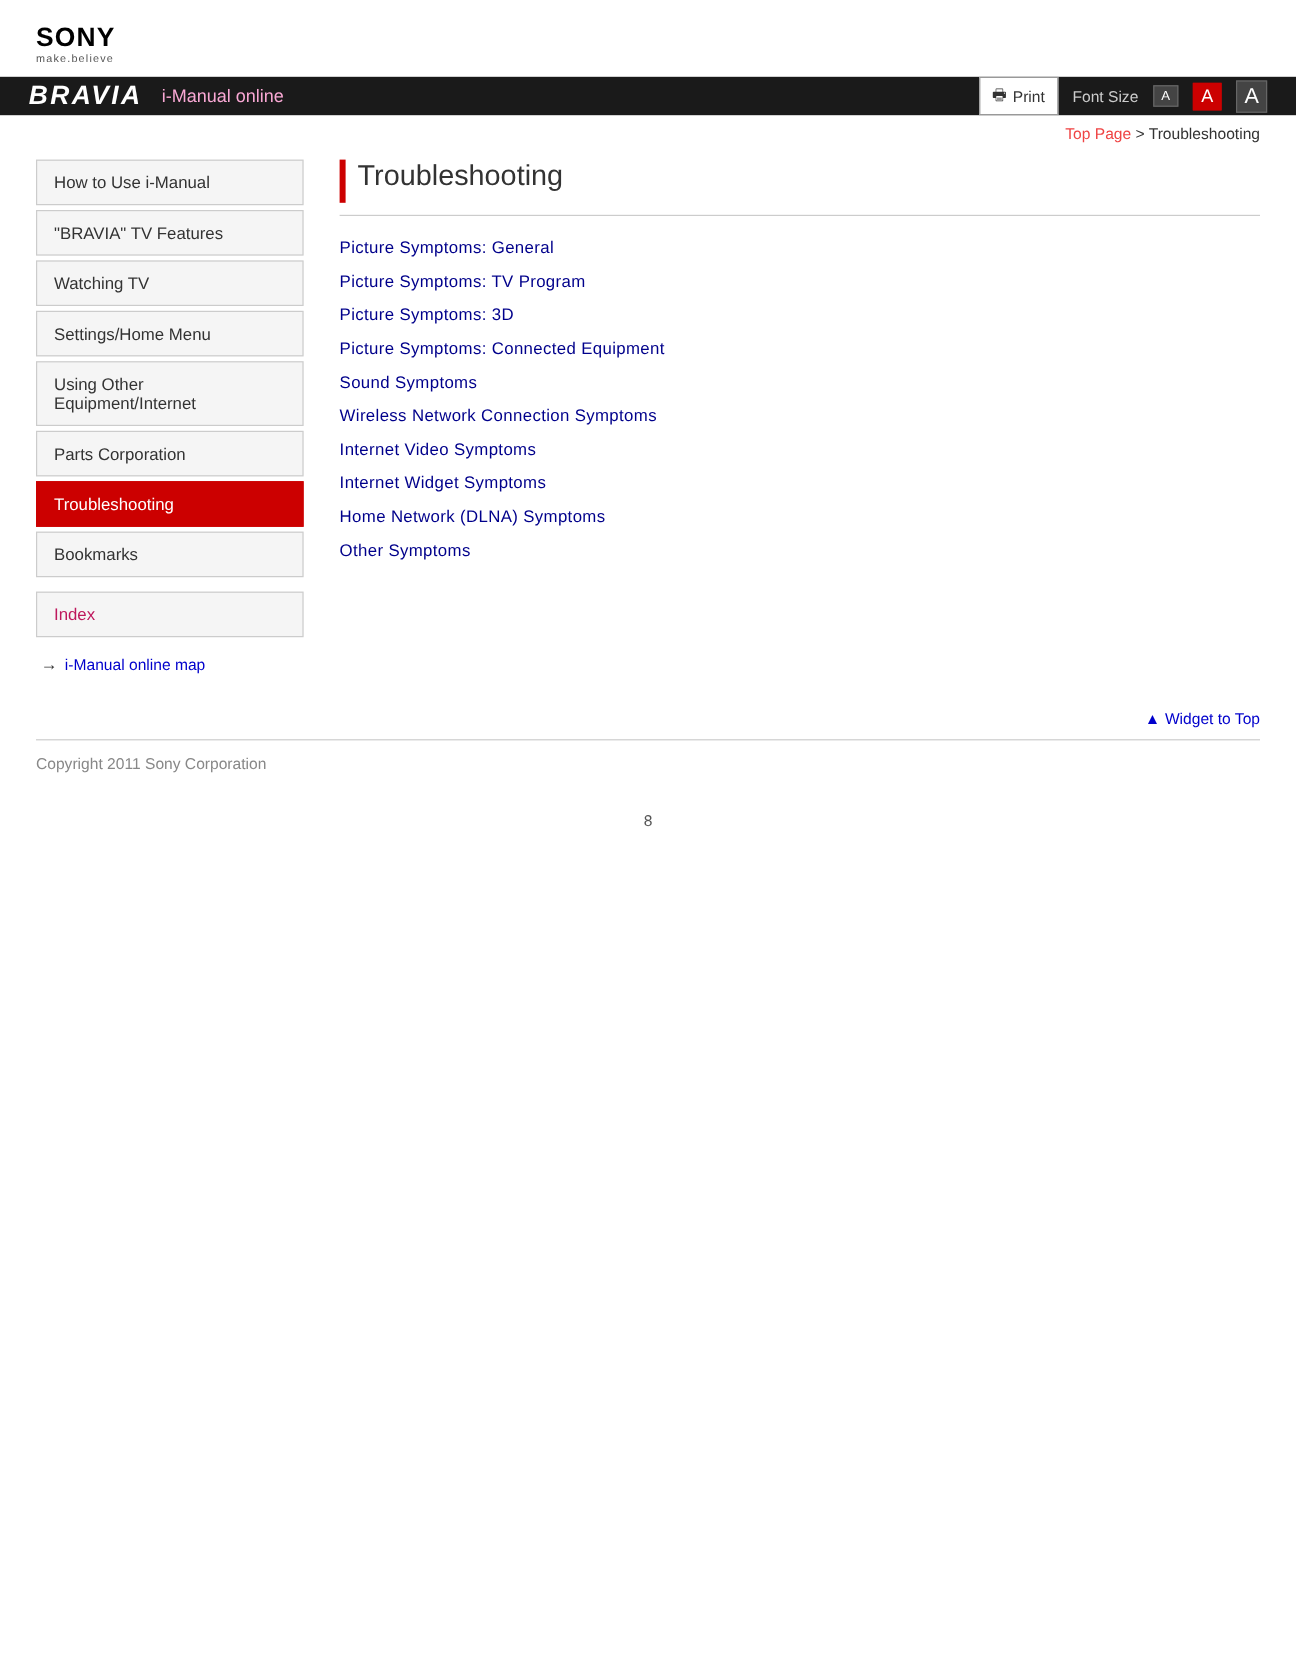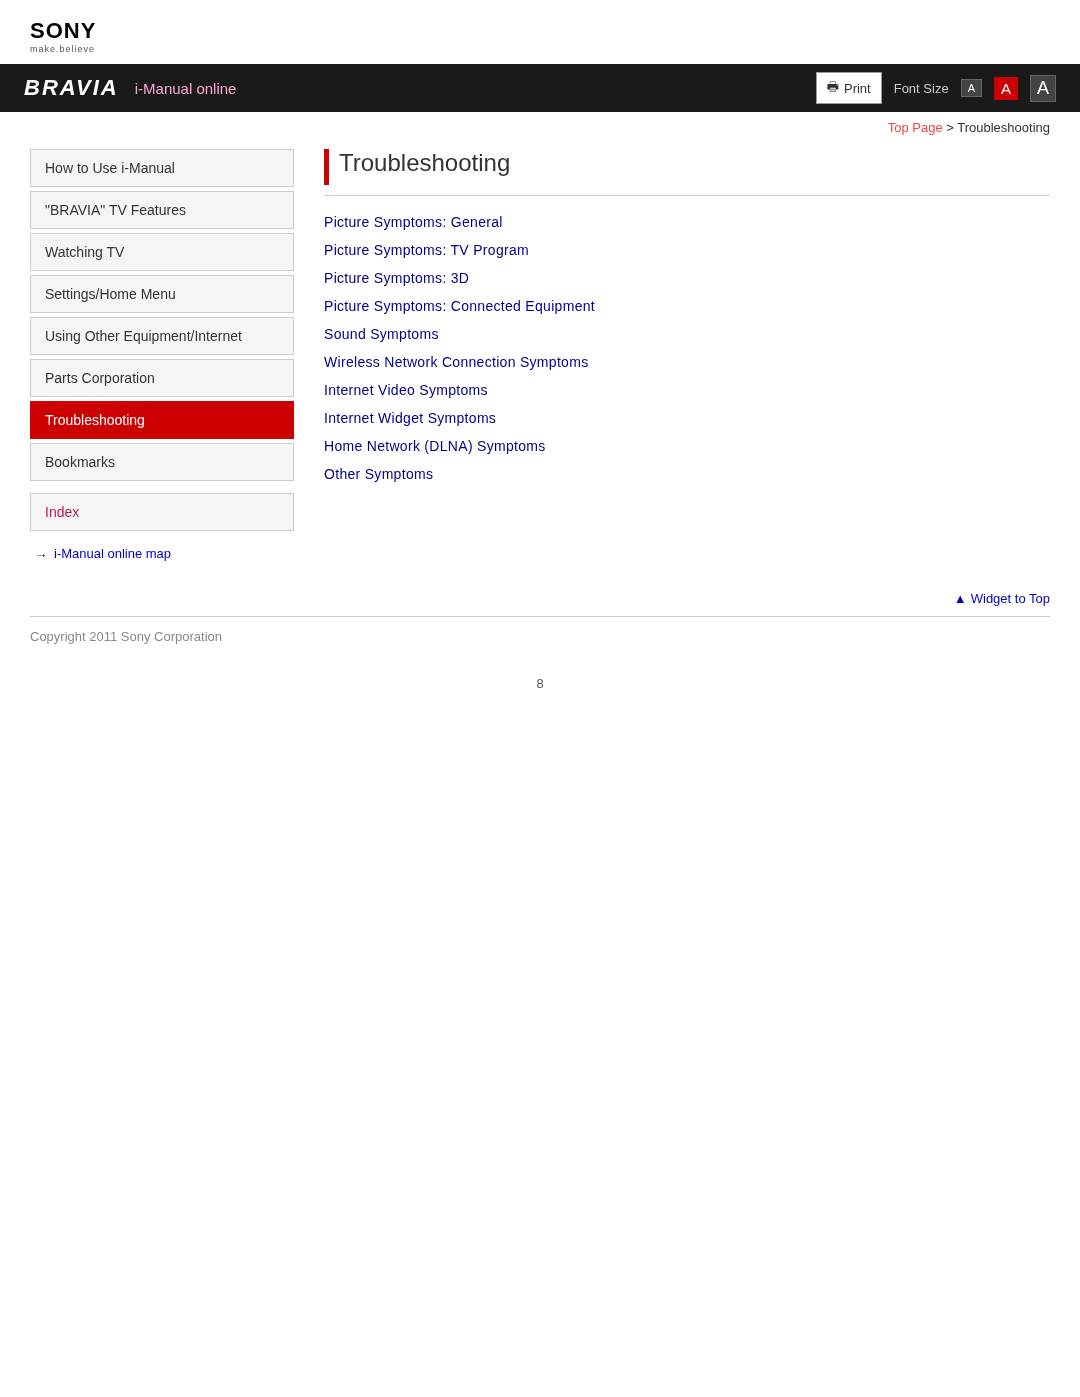--- a/index.html
+++ b/index.html
@@ -29,21 +29,21 @@
       letter-spacing: 1px;
     }
 
     
     .nav-bar {
       background: #1a1a1a;
       display: flex;
       align-items: center;
       justify-content: space-between;
       padding: 0 24px;
-      height: 48px;
+      height: 32px;
     }
     .nav-bar-left {
       display: flex;
       align-items: center;
       gap: 16px;
     }
     .bravia-logo {
       font-family: Arial Black, Arial, sans-serif;
       font-weight: 900;
       font-size: 22px;
@@ -105,21 +105,21 @@
 
     
     .main-layout {
       display: flex;
       padding: 10px 30px 20px 30px;
       gap: 30px;
     }
 
     
     .sidebar {
-      width: 264px;
+      width: 223px;
       flex-shrink: 0;
     }
     .sidebar-item {
       border: 1px solid #ccc;
       padding: 10px 14px;
       margin-bottom: 4px;
       font-size: 14px;
       cursor: pointer;
       background: #f5f5f5;
       color: #333;

